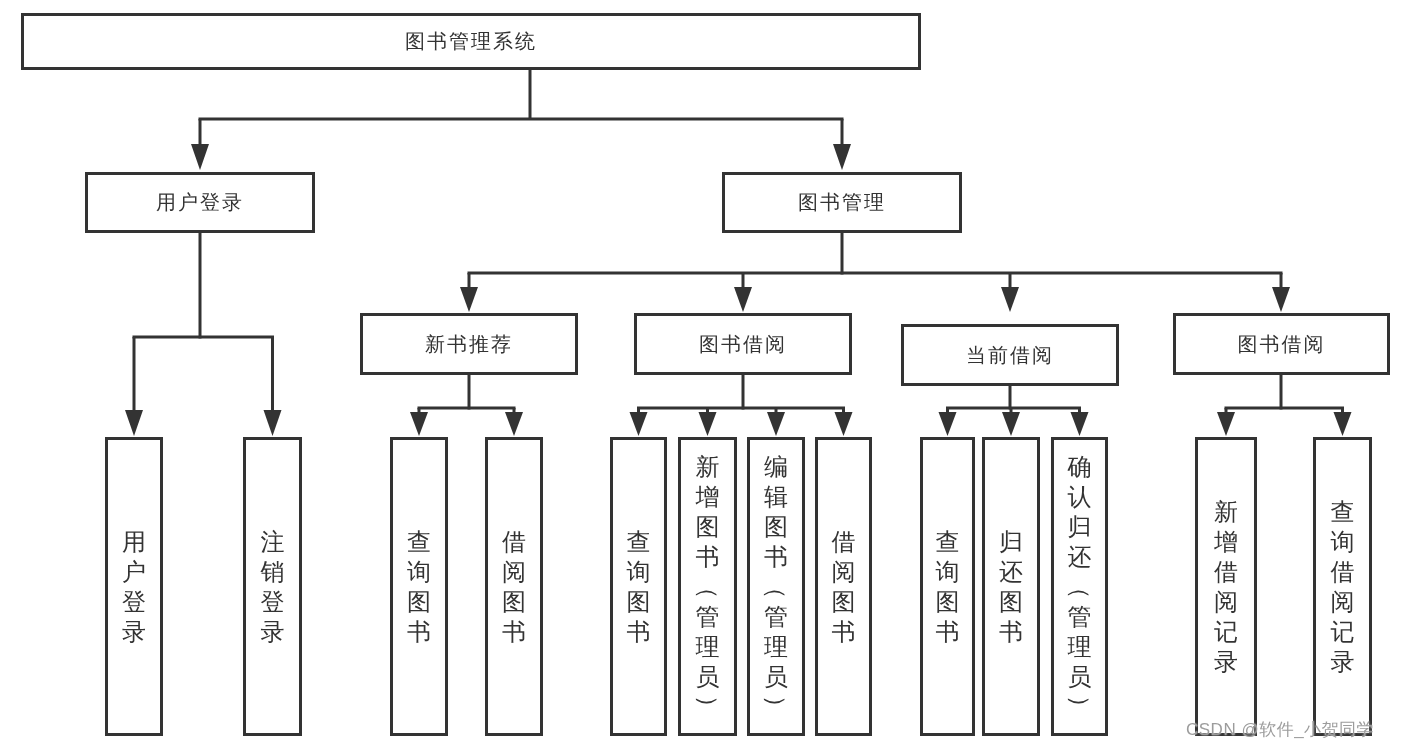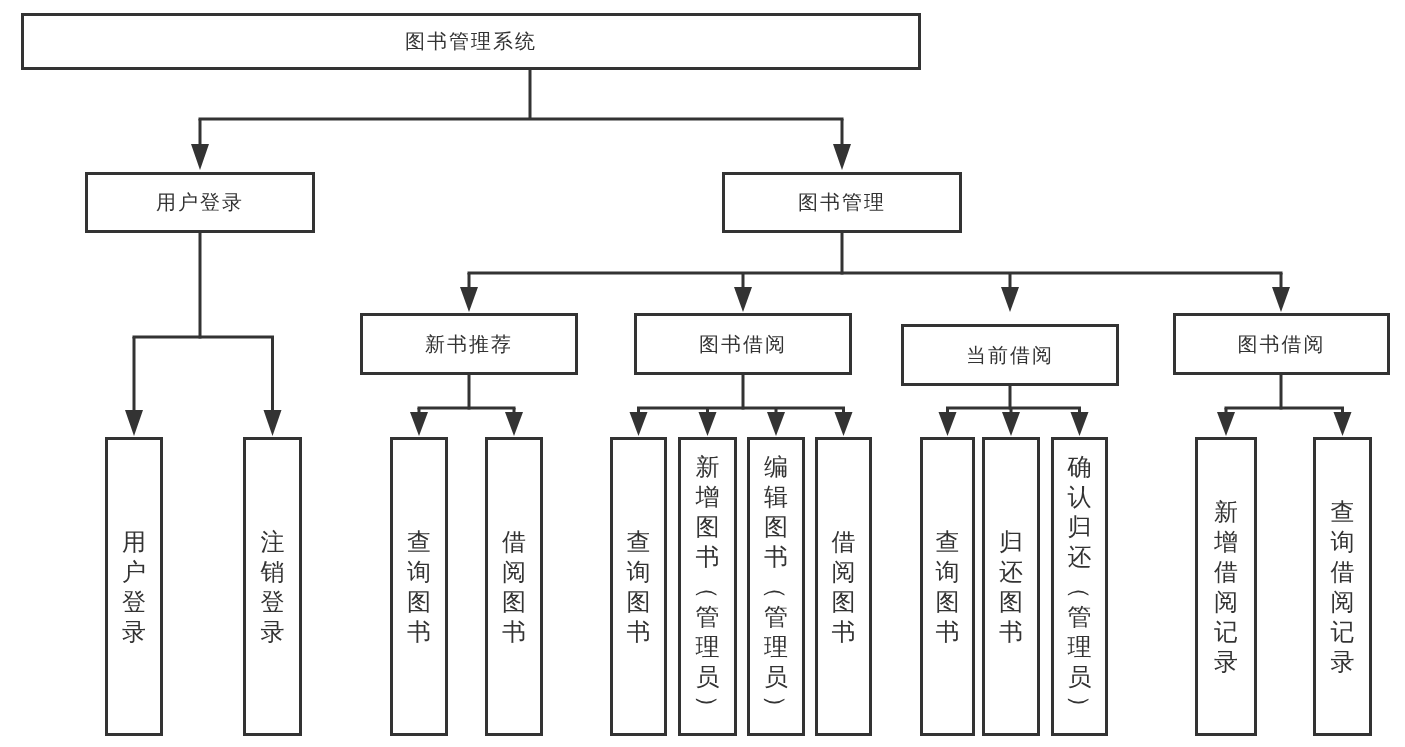--- a/index.html
+++ b/index.html
@@ -207,13 +207,14 @@
     </div>
   <div class="node v vtext" style="left:1313px;top:437px;width:59px;height:299px;">
       <span>查</span>
       <span>询</span>
       <span>借</span>
       <span>阅</span>
       <span>记</span>
       <span>录</span>
     </div>
 
+  <div class="watermark">CSDN @软件_小贺同学</div>
 </div>
 
 </body></html>

